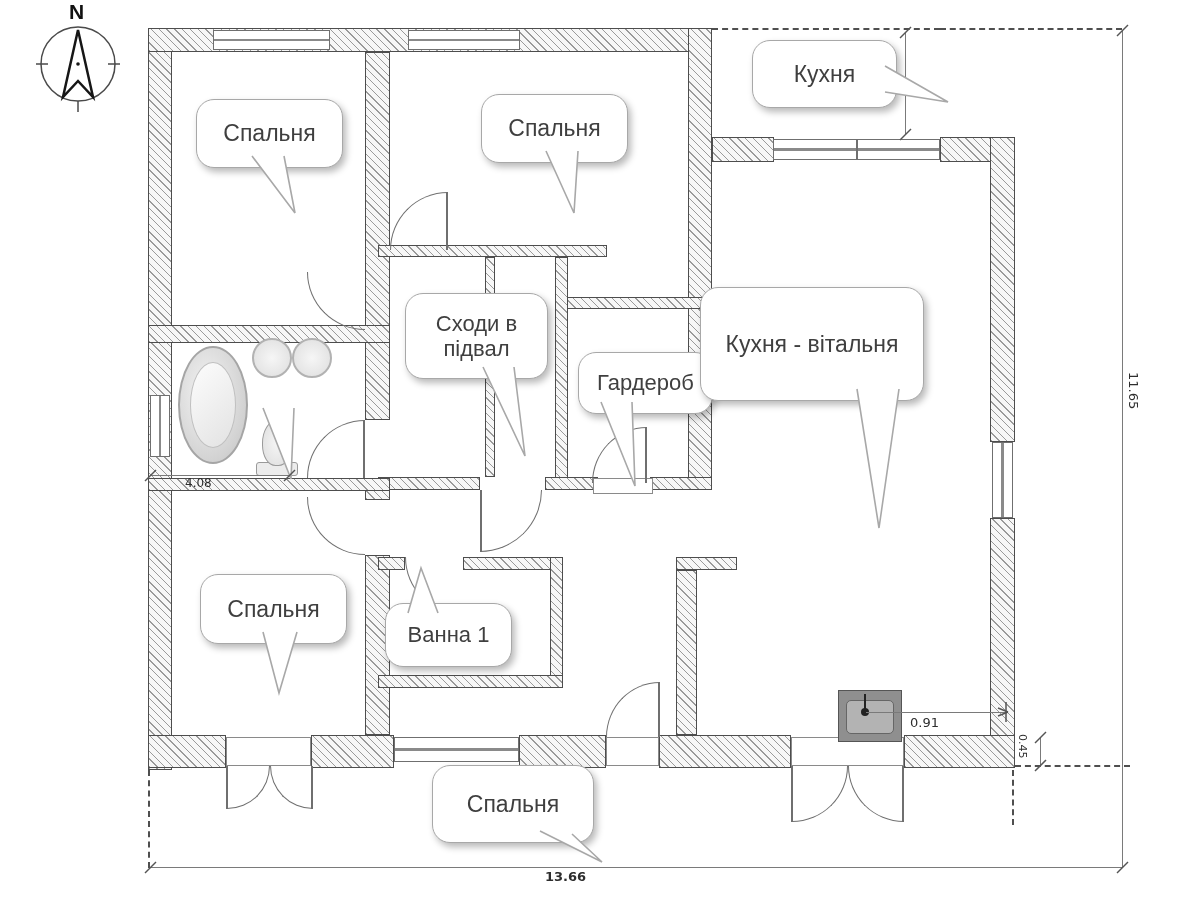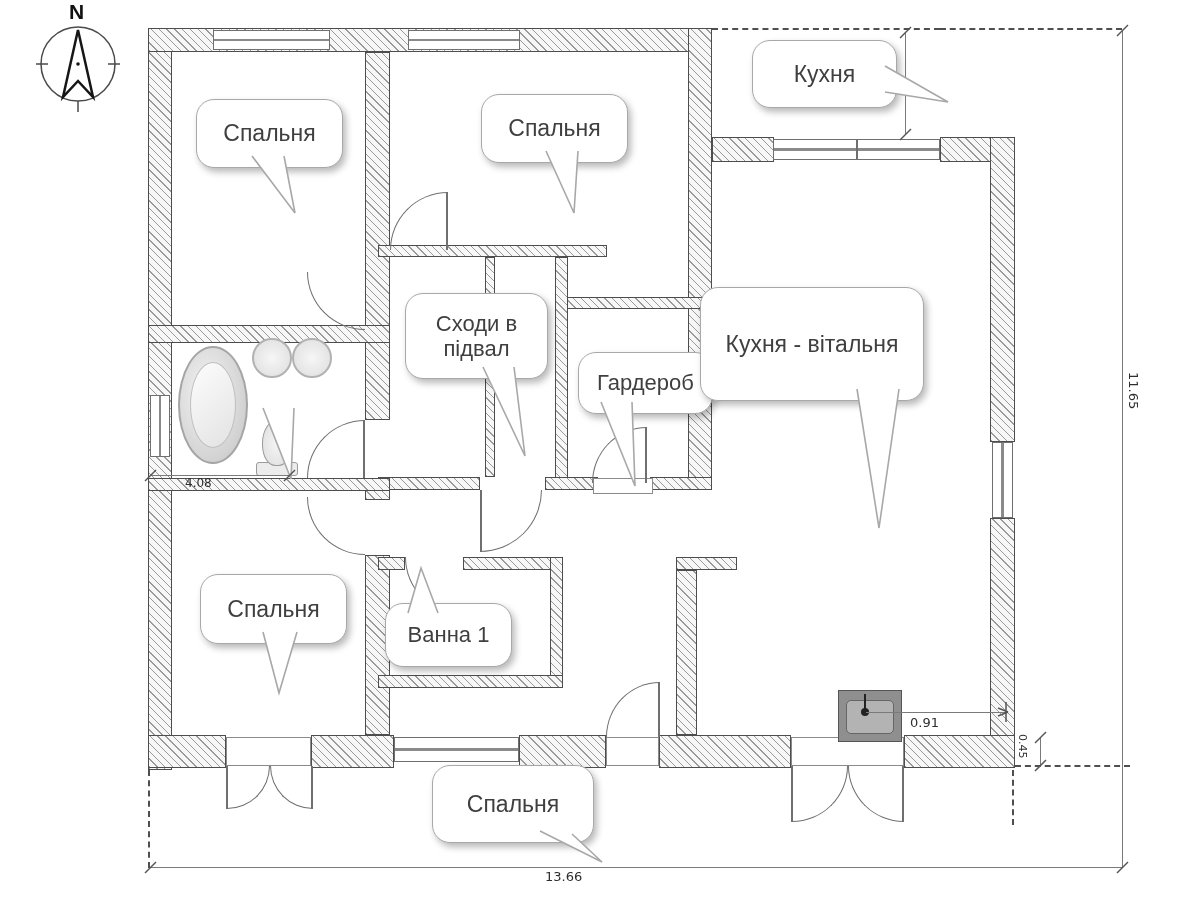--- a/index.html
+++ b/index.html
@@ -130,21 +130,21 @@
   <div class="dashline dash-h" style="left:1015px;top:765px;width:115px"></div>
   <div class="dashline dash-v" style="left:1012px;top:770px;height:55px"></div>
 
   <div class="dline" style="left:150px;top:867px;width:972px;height:1px"></div>
   <div class="dline" style="left:1122px;top:30px;width:1px;height:838px"></div>
   <div class="dline" style="left:150px;top:475px;width:140px;height:1px"></div>
   <div class="dline" style="left:866px;top:712px;width:140px;height:1px"></div>
   <div class="dline" style="left:905px;top:32px;width:1px;height:103px"></div>
   <div class="dline" style="left:1040px;top:737px;width:1px;height:29px"></div>
 
-  <div class="dimtxt" style="left:545px;top:869px;">13.66</div>
+  <div class="dimtxt" style="left:545px;top:869px;font-weight:bold;">13.66</div>
   <div class="dimtxt vert" style="left:1126px;top:372px;">11.65</div>
   <div class="dimtxt" style="left:185px;top:476px;font-size:12px;">4.08</div>
   <div class="dimtxt" style="left:910px;top:715px;">0.91</div>
   <div class="dimtxt vert" style="left:1016px;top:734px;font-size:11px;">0.45</div>
   <div class="dimtxt vert" style="left:892px;top:84px;font-size:12px;">5</div>
 
   <div id="nlabel">N</div>
 
   <div class="callout" style="left:196px;top:99px;width:145px;height:67px">
       <span>Спальня</span>

